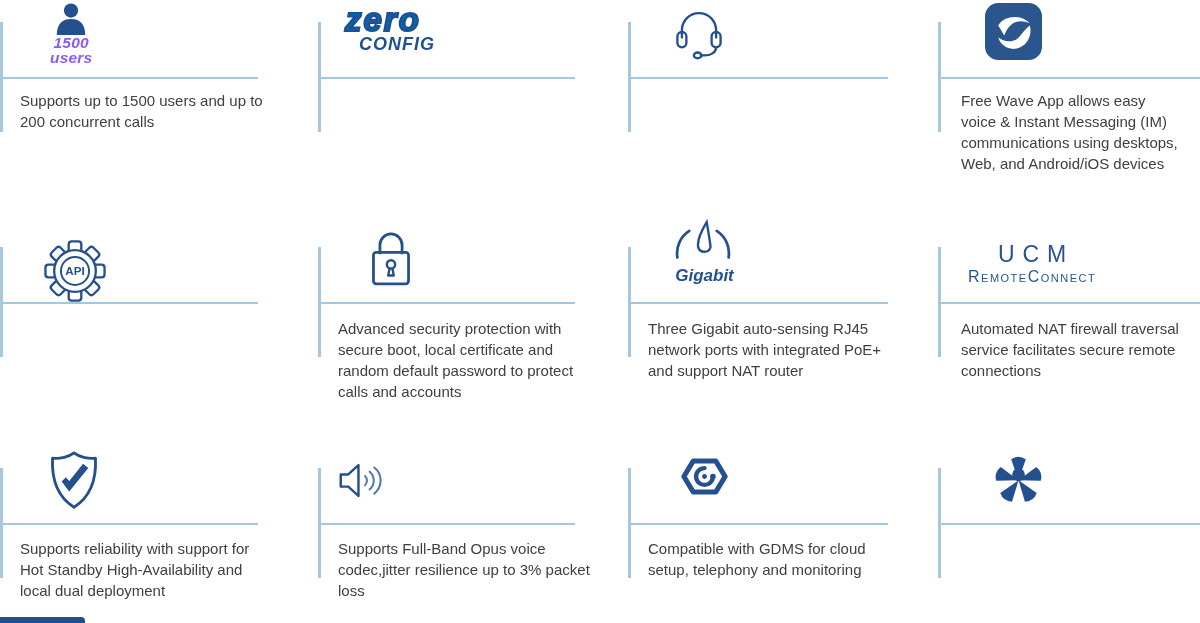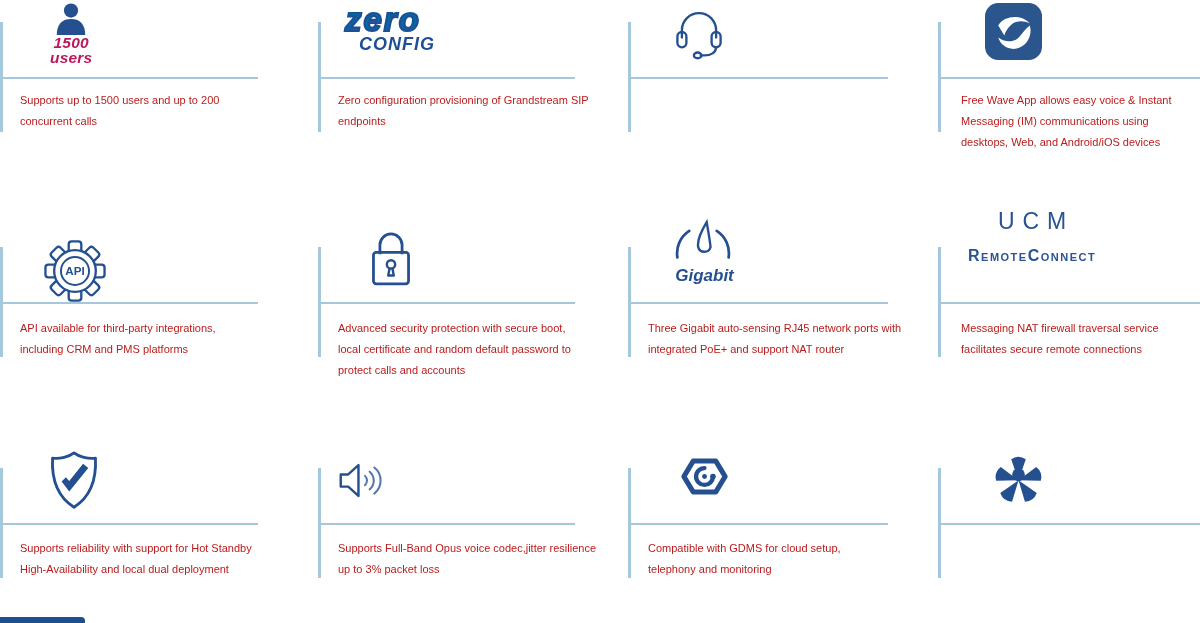--- a/index.html
+++ b/index.html
@@ -7,31 +7,31 @@
   .canvas {
     position:relative; width:1200px; height:623px; background:#fff;
     font-family:"Liberation Sans","DejaVu Sans",sans-serif; overflow:hidden;
     display:grid; grid-template-columns:318px 310px 310px 262px;
     grid-template-rows:210px 210px 203px;
   }
   .cell { position:relative; }
   .icon-area { position:absolute; left:0; top:0; right:0; display:flex; align-items:flex-end; }
   .hrule { position:absolute; left:0; height:2px; background:#a6c8dc; }
   .vline { position:absolute; left:0; width:3px; height:110px; background:#a6c8dc; }
-  .desc { position:absolute; left:20px; color:#b91c1c; font-size:11px; line-height:21px; }
+  .desc { position:absolute; left:20px; color:#404040; font-size:15px; line-height:21px; }
   .stack { display:flex; flex-direction:column; align-items:center; }
-  .lbl-it { font-style:italic; font-weight:800; color:#be185d; font-size:15.5px; line-height:15px; letter-spacing:0.2px; }
+  .lbl-it { font-style:italic; font-weight:800; color:#8b5cf6; font-size:15.5px; line-height:15px; letter-spacing:0.2px; }
   .zc-zero { font-size:33px; font-weight:800; font-style:italic; letter-spacing:2px;
              color:#0369a1; -webkit-text-stroke:2.2px #1e4f96; line-height:30px; }
   .zc-config { font-size:18px; font-weight:800; font-style:italic; color:#1e4f96;
                letter-spacing:1px; margin:-1px 0 0 14px; }
   .gig-lbl { font-style:italic; font-weight:800; color:#24508f; font-size:17px; margin:3px 0 0 3px; }
   .ucm { display:flex; flex-direction:column; align-items:center; color:#2a5392; }
   .ucm-top { font-size:23px; font-weight:500; letter-spacing:8px; text-indent:8px; line-height:24px; }
-  .ucm-bottom { font-variant:small-caps; font-size:16px; font-weight:700; letter-spacing:1.5px; margin-top:14px; }
+  .ucm-bottom { font-variant:small-caps; font-size:16px; font-weight:400; letter-spacing:1.5px; margin-top:2px; }
   .bottom-bar { position:absolute; left:0; bottom:0; width:85px; height:6px;
                 background:#1f4e8c; border-radius:0 4px 0 0; }
   svg text { font-family:"Liberation Sans","DejaVu Sans",sans-serif; }
 </style>
 </head>
 <body>
 
 <div class="canvas">
 
   <div class="cell">
@@ -52,21 +52,20 @@
 
   <div class="cell">
     <div class="icon-area" style="height:77px;padding-left:27px;padding-bottom:22px">
       <div>
         <div class="zc-zero">zero</div>
         <div class="zc-config">CONFIG</div>
       </div>
     </div>
     <div class="hrule" style="top:77px;width:257px"></div>
     <div class="vline" style="top:22px"></div>
-    <div class="desc" style="top:90px;width:252px">Zero configuration provisioning of Grandstream SIP endpoints</div>
   </div>
 
   <div class="cell">
     <div class="icon-area" style="height:77px;padding-left:44px;padding-bottom:16px">
       <svg width="54" height="58" viewBox="0 0 60 62" fill="none" stroke="#24508f" stroke-width="2.6" stroke-linecap="round" stroke-linejoin="round">
         <path d="M11 37 v-8 a19 19 0 0 1 38 0 v8"></path>
         <rect x="6" y="31" width="10" height="17" rx="5"></rect>
         <rect x="44" y="31" width="10" height="17" rx="5"></rect>
         <path d="M49 48 c0 6 -6 9 -13 9 h-4"></path>
         <ellipse cx="28.5" cy="57" rx="4.2" ry="3.2"></ellipse>
@@ -102,21 +101,20 @@
           <rect x="25.5" y="1.5" width="13" height="13" rx="3" transform="rotate(270 32 32)"></rect>
           <rect x="25.5" y="1.5" width="13" height="13" rx="3" transform="rotate(315 32 32)"></rect>
           <circle cx="32" cy="32" r="21.5"></circle>
           <circle cx="32" cy="32" r="14.5" fill="none" stroke-width="2"></circle>
         </g>
         <text x="32" y="36.5" text-anchor="middle" font-size="12" font-weight="bold" fill="#24508f">API</text>
       </svg>
     </div>
     <div class="hrule" style="top:92px;width:258px"></div>
     <div class="vline" style="top:37px"></div>
-    <div class="desc" style="top:108px;width:230px">API available for third-party integrations, including CRM and PMS platforms</div>
   </div>
 
   <div class="cell">
     <div class="icon-area" style="height:92px;padding-left:49px;padding-bottom:14px">
       <svg width="48" height="62" viewBox="0 0 52 66" fill="none" stroke="#24508f" stroke-width="3" stroke-linejoin="round">
         <path d="M14 30 v-10 a12 12 0 0 1 24 0 v10"></path>
         <rect x="7" y="28" width="38" height="34" rx="3"></rect>
         <circle cx="26" cy="41" r="4.5" stroke-width="2.6"></circle>
         <path d="M24.5 45 L23 53 h6 L27.5 45" stroke-width="2.6"></path>
       </svg>
@@ -136,29 +134,29 @@
         </svg>
         <div class="gig-lbl">Gigabit</div>
       </div>
     </div>
     <div class="hrule" style="top:92px;width:260px"></div>
     <div class="vline" style="top:37px"></div>
     <div class="desc" style="top:108px;width:258px">Three Gigabit auto-sensing RJ45 network ports with integrated PoE+ and support NAT router</div>
   </div>
 
   <div class="cell">
-    <div class="icon-area" style="height:92px;padding-left:30px;padding-bottom:37px">
+    <div class="icon-area" style="height:92px;padding-left:30px;padding-bottom:16px">
       <div class="ucm">
         <div class="ucm-top">UCM</div>
         <div class="ucm-bottom">RemoteConnect</div>
       </div>
     </div>
     <div class="hrule" style="top:92px;width:100%"></div>
     <div class="vline" style="top:37px"></div>
-    <div class="desc" style="top:108px;width:222px;left:23px">Messaging NAT firewall traversal service facilitates secure remote connections</div>
+    <div class="desc" style="top:108px;width:222px;left:23px">Automated NAT firewall traversal service facilitates secure remote connections</div>
   </div>
 
   <div class="cell">
     <div class="icon-area" style="height:103px;padding-left:47px;padding-bottom:12px">
       <svg width="54" height="61" viewBox="0 0 56 64">
         <path d="M28 3 C23 7 13 9.5 5.5 8.5 C4.5 28 9 48 28 60 C47 48 51.5 28 50.5 8.5 C43 9.5 33 7 28 3 Z" fill="none" stroke="#24508f" stroke-width="3" stroke-linejoin="round"></path>
         <path d="M15 33 L23 43.5 L43 19 L37.5 14.5 L23 32.5 L19.5 28.5 Z" fill="#24508f"></path>
       </svg>
     </div>
     <div class="hrule" style="top:103px;width:258px"></div>

